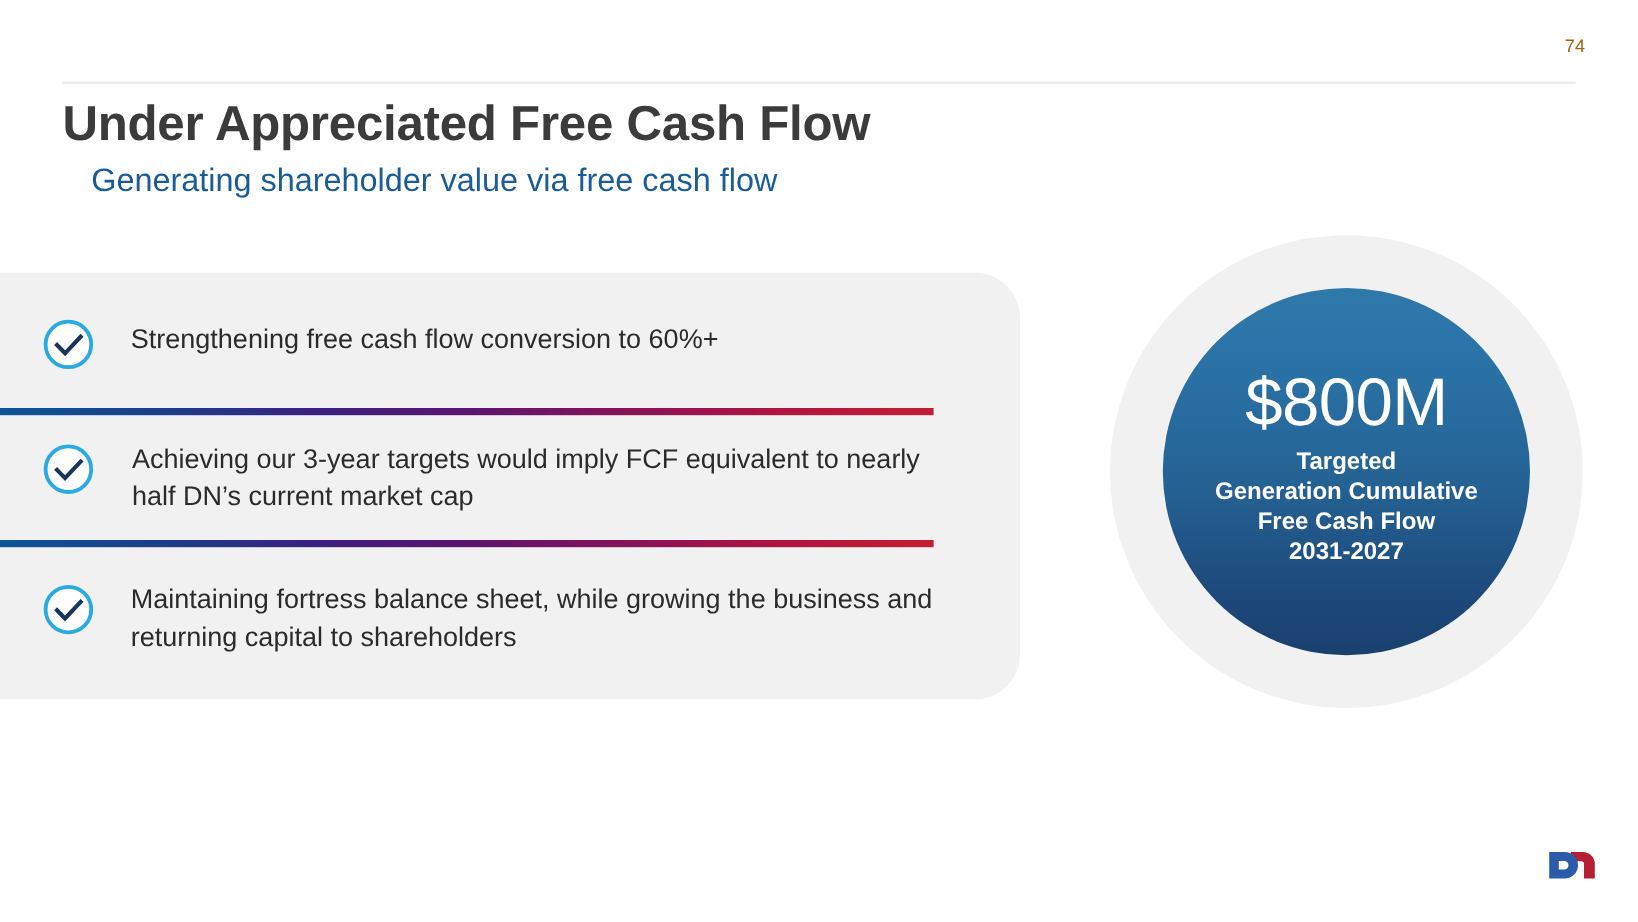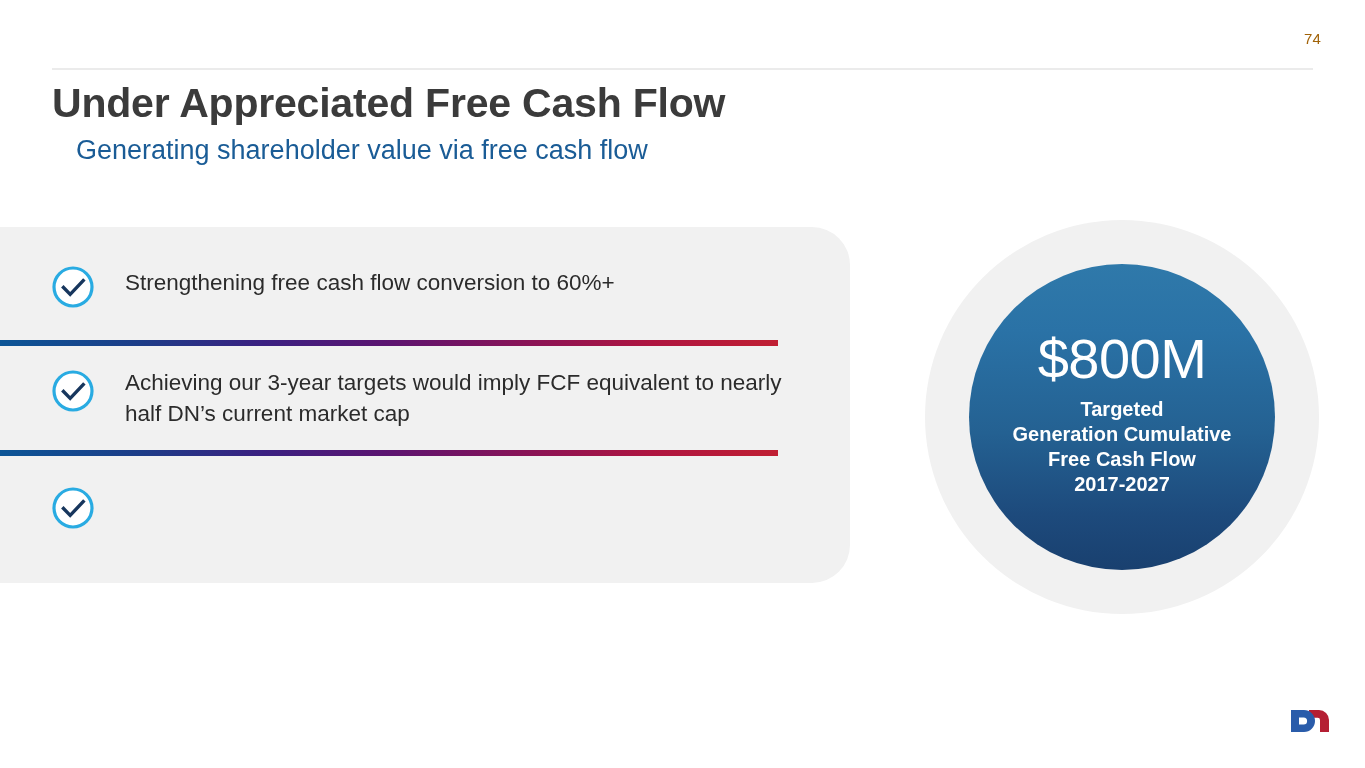--- a/index.html
+++ b/index.html
@@ -85,21 +85,20 @@
     width: 850px;
     height: 356px;
   }
 
   .bullet-row {
     position: absolute;
     left: 0;
     display: flex;
     align-items: flex-start;
     width: 800px;
-    padding-left: 16px;
   }
 
   .bullet-row.row-1 { top: 36px; }
   .bullet-row.row-2 { top: 140px; justify-content: space-between; }
   .bullet-row.row-3 { top: 257px; }
 
   .check-icon {
     flex: 0 0 auto;
     width: 44px;
     height: 44px;
@@ -135,21 +134,21 @@
       #af1540 84%,
       #c01f33 100%);
   }
   .divider.d-1 { top: 340px; }
   .divider.d-2 { top: 450px; }
 
   
   .callout {
     position: absolute;
     left: 925px;
-    top: 220px;
+    top: 196px;
     width: 394px;
     height: 394px;
   }
 
   .callout-halo {
     position: absolute;
     inset: 0;
     border-radius: 50%;
     background: #f1f1f1;
   }
@@ -231,36 +230,37 @@
       <span class="bullet-text">Achieving our 3-year targets would imply FCF equivalent to nearly half DN’s current market cap</span>
     </div>
 
     <div class="bullet-row row-3">
       <span class="check-icon">
         <svg viewBox="0 0 44 44" aria-hidden="true">
           <circle cx="22" cy="22" r="19" fill="#ffffff" stroke="#29abe2" stroke-width="3.2"></circle>
           <path d="M12.5 22.5 L19.2 29.4 L32.2 15.6" fill="none" stroke="#17365d" stroke-width="3.4" stroke-linecap="square" stroke-linejoin="miter"></path>
         </svg>
       </span>
+      <span class="bullet-text">Maintaining fortress balance sheet, while growing the business and returning capital to shareholders</span>
     </div>
 
   </div>
 
   <div class="divider d-1"></div>
   <div class="divider d-2"></div>
 
   <div class="callout">
     <div class="callout-halo"></div>
     <div class="callout-circle">
       <div class="callout-amount">$800M</div>
       <div class="callout-caption">
         <div>Targeted</div>
         <div>Generation Cumulative</div>
         <div>Free Cash Flow</div>
-        <div>2017-2027</div>
+        <div>2031-2027</div>
       </div>
     </div>
   </div>
 
   <div class="logo">
     <svg viewBox="0 0 50 34" aria-hidden="true">
       <path d="M24 6 H34 A10 10 0 0 1 44 16 V28 H35 V16 A2.2 2.2 0 0 0 32.8 13.8 H24 Z" fill="#b51f33"></path>
       <path d="M6 6 H19 A11 11 0 0 1 19 28 H6 Z M14 13.5 V20.5 H18.6 A3.5 3.5 0 0 0 18.6 13.5 Z" fill="#2a5caa"></path>
     </svg>
   </div>

